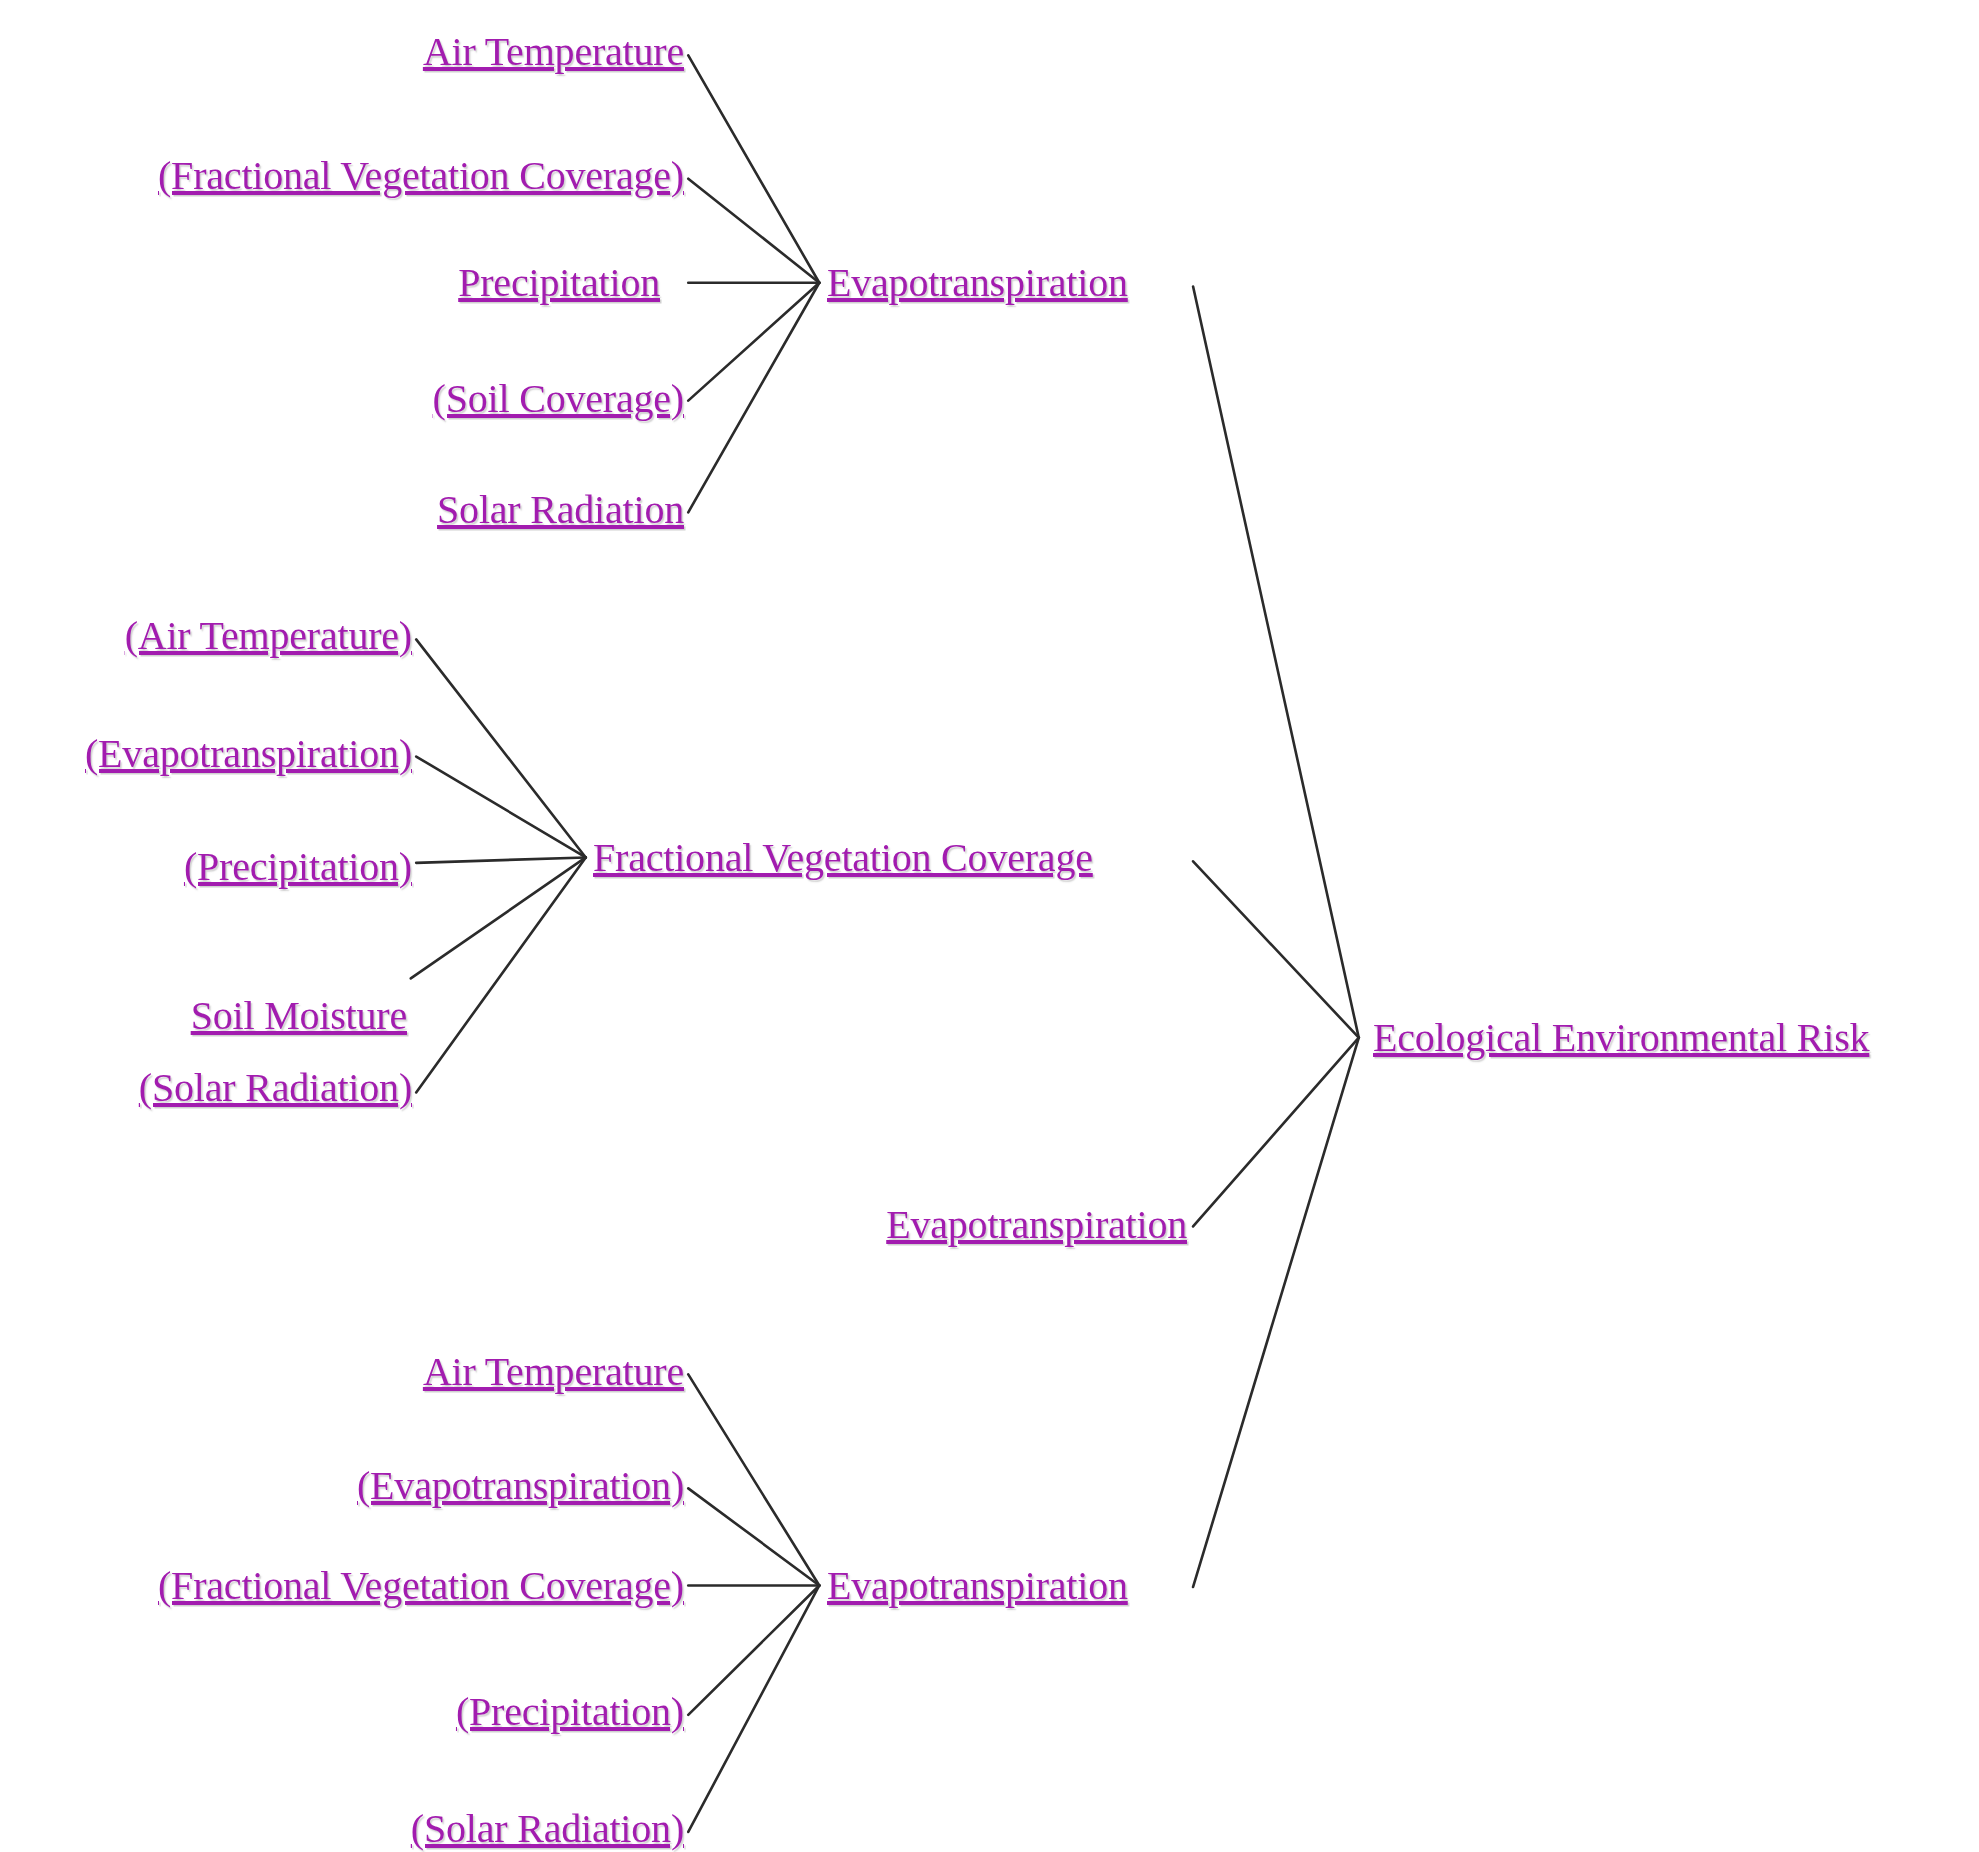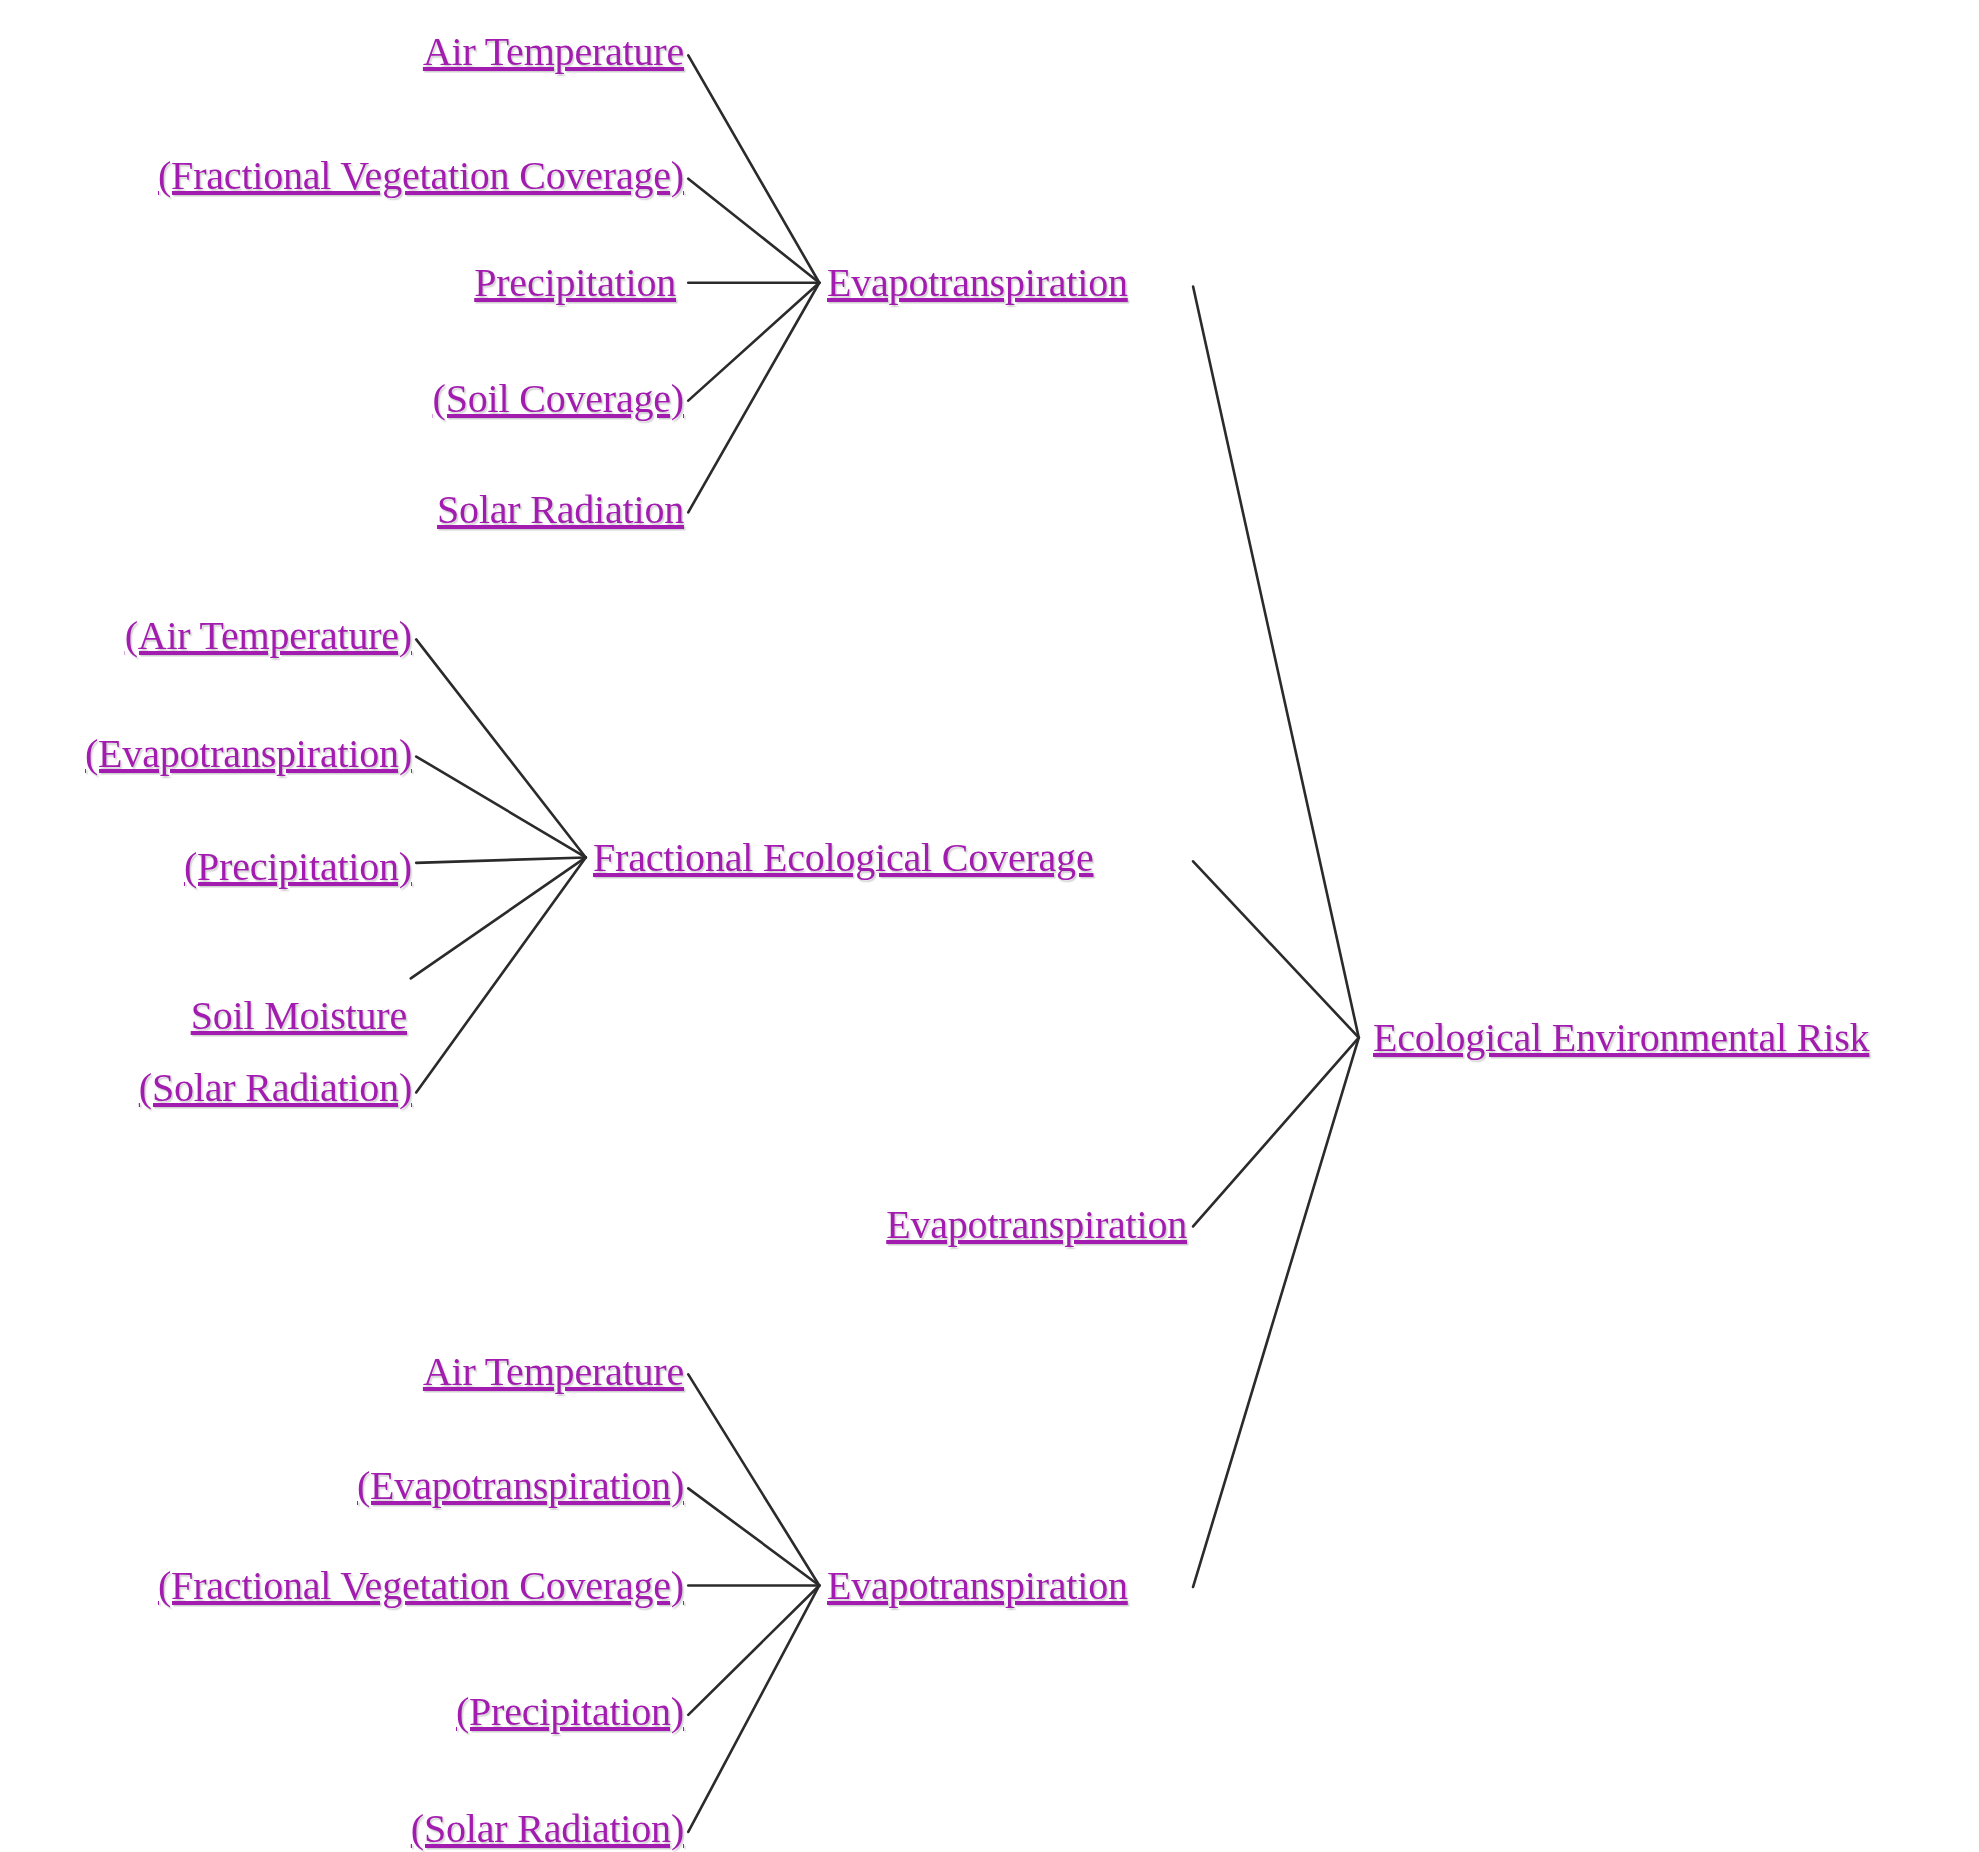--- a/index.html
+++ b/index.html
@@ -56,39 +56,39 @@
       <line x1="1548" y1="1118" x2="1763" y2="1347"></line>
       <line x1="1548" y1="1592" x2="1763" y2="1347"></line>
       <line x1="1548" y1="2060" x2="1763" y2="1347"></line>
     </g>
   </svg>
 
   <div class="node-label anchor-right" style="left:684px;top:52px;">Air Temperature</div>
 
   <div class="node-label anchor-right" style="left:684px;top:176px;">(Fractional Vegetation Coverage)</div>
 
-  <div class="node-label anchor-right" style="left:676px;top:283px;">Precipitation</div>
+  <div class="node-label anchor-right" style="left:660px;top:283px;">Precipitation</div>
 
   <div class="node-label anchor-right" style="left:684px;top:399px;">(Soil Coverage)</div>
 
   <div class="node-label anchor-right" style="left:684px;top:510px;text-align:right;">Solar Radiation</div>
 
   <div class="node-label anchor-left" style="left:827px;top:283px;">Evapotranspiration</div>
 
   <div class="node-label anchor-right" style="left:412px;top:636px;text-align:center;">(Air Temperature)</div>
 
   <div class="node-label anchor-right" style="left:412px;top:754px;">(Evapotranspiration)</div>
 
   <div class="node-label anchor-right" style="left:412px;top:867px;">(Precipitation)</div>
 
   <div class="node-label anchor-right" style="left:407px;top:1016px;">Soil Moisture</div>
 
   <div class="node-label anchor-right" style="left:412px;top:1088px;">(Solar Radiation)</div>
 
-  <div class="node-label anchor-left" style="left:593px;top:858px;">Fractional Ecological Coverage</div>
+  <div class="node-label anchor-left" style="left:593px;top:858px;">Fractional Vegetation Coverage</div>
 
   <div class="node-label anchor-right" style="left:1187px;top:1225px;">Evapotranspiration</div>
 
   <div class="node-label anchor-right" style="left:684px;top:1372px;">Air Temperature</div>
 
   <div class="node-label anchor-right" style="left:684px;top:1486px;">(Evapotranspiration)</div>
 
   <div class="node-label anchor-right" style="left:684px;top:1586px;">(Fractional Vegetation Coverage)</div>
 
   <div class="node-label anchor-right" style="left:684px;top:1712px;">(Precipitation)</div>

